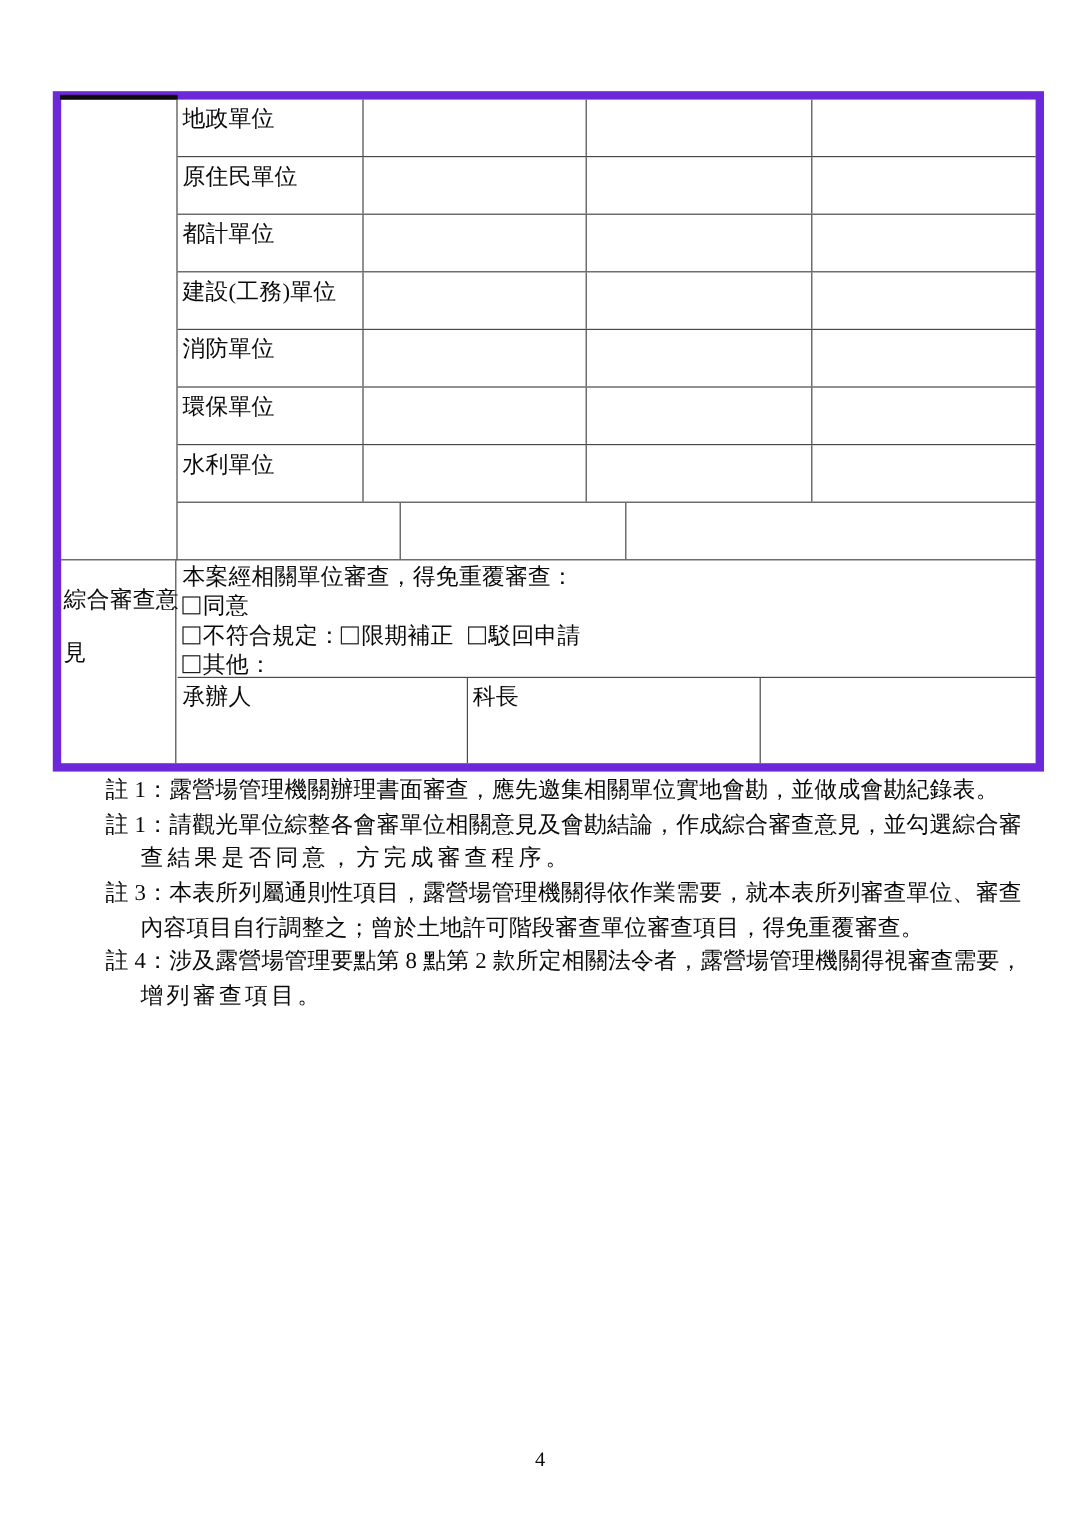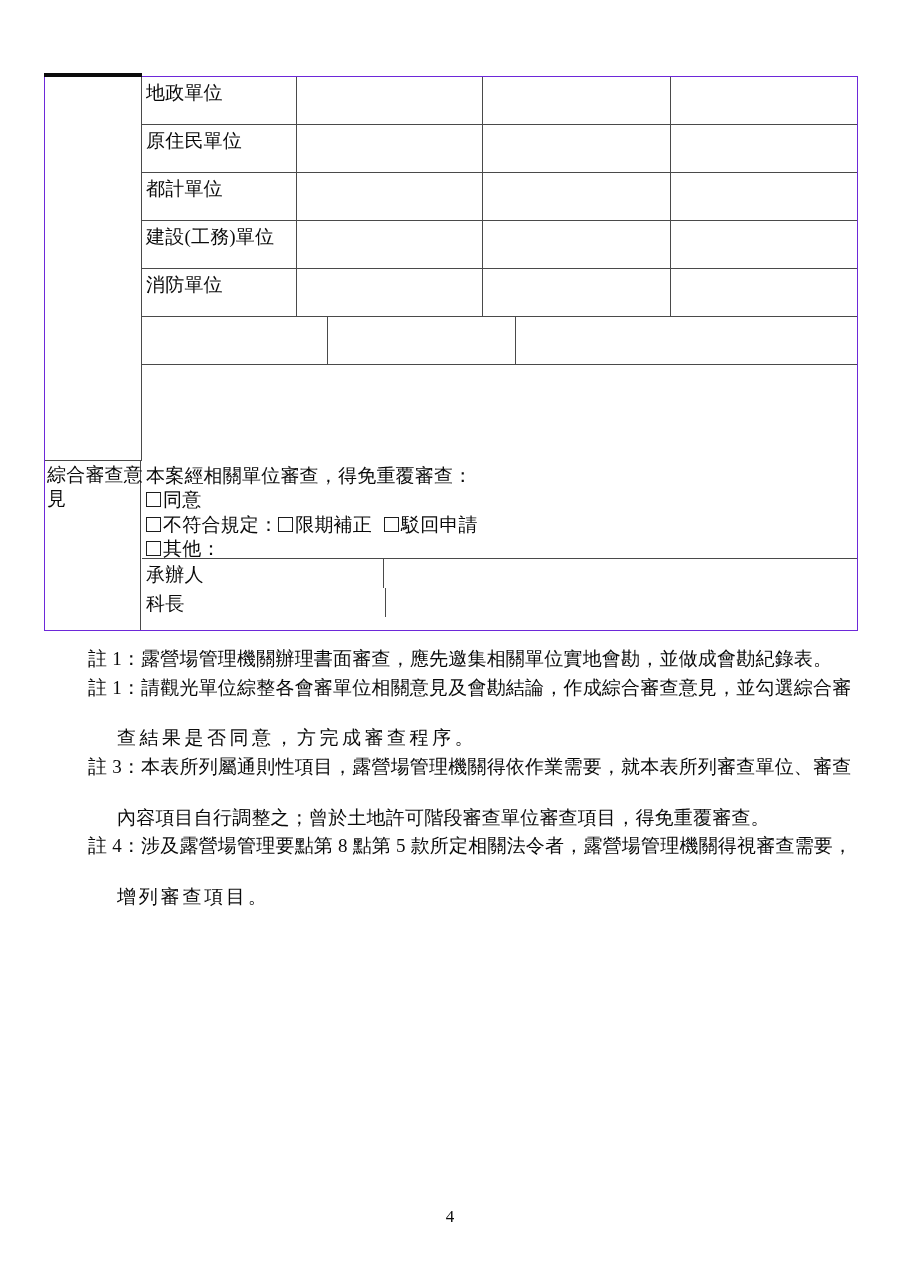--- a/index.html
+++ b/index.html
@@ -1,52 +1,52 @@
 <!DOCTYPE html>
 <html><head>
 <meta charset="utf-8">
 <style>
   html,body{margin:0;padding:0;background:#fff;}
   .page{position:relative;width:900px;height:1273px;background:#ffffff;overflow:hidden;
         font-family:"Liberation Serif","DejaVu Serif",serif;color:#0a0a0a;
         font-size:19px;letter-spacing:0.2px;}
   
   .tbl{position:absolute;left:44px;top:76px;width:812px;height:553px;
-       border:1px solid #6d28d9;background:#fff;}
+       border:7px solid #6d28d9;background:#fff;}
   .thickbar{position:absolute;left:-1px;top:-4px;width:98px;height:4px;background:#0b0b0b;}
   .c1-top{position:absolute;left:0;top:0;width:96px;height:383px;box-sizing:content-box;
           border-right:1px solid #4a4a4a;border-bottom:1px solid #4a4a4a;}
   .rows{position:absolute;left:97px;top:0;width:715px;height:384px;}
   .unit-row{box-sizing:border-box;height:48px;width:715px;display:flex;
             border-bottom:1px solid #4a4a4a;}
   .u-label{box-sizing:border-box;width:155px;border-right:1px solid #4a4a4a;
            padding:3px 0 0 4px;white-space:nowrap;overflow:hidden;}
   .u-c1{box-sizing:border-box;width:186px;border-right:1px solid #4a4a4a;}
   .u-c2{box-sizing:border-box;width:188px;border-right:1px solid #4a4a4a;}
   .u-c3{box-sizing:border-box;flex:1;}
   
   .sum-label{position:absolute;left:0;top:384px;width:96px;height:169px;box-sizing:border-box;
              border-right:1px solid #4a4a4a;padding:2px 0 0 2px;line-height:24px;}
-  .sum-label div{white-space:nowrap;}
+  .sum-label div{white-space:nowrap;margin-top:20px;}
   .sum-content{position:absolute;left:97px;top:384px;width:715px;height:98px;box-sizing:border-box;
                border-bottom:1px solid #4a4a4a;padding:3px 0 0 4px;}
   .sum-line{height:24.4px;line-height:24.4px;white-space:nowrap;}
   .cb{display:inline-block;width:13px;height:13px;border:1px solid #1d1d1d;
       margin-right:2px;vertical-align:-1px;background:#fff;}
   .cb.gap{margin-left:12px;}
   
-  .sig-row{position:absolute;left:97px;top:482px;width:715px;height:71px;display:flex;flex-direction:column;}
+  .sig-row{position:absolute;left:97px;top:482px;width:715px;height:71px;display:flex;}
   .sig-cell{box-sizing:border-box;padding:3px 0 0 4px;white-space:nowrap;}
   .sig-1{width:242px;border-right:1px solid #4a4a4a;}
   .sig-2{width:244px;border-right:1px solid #4a4a4a;}
   .sig-3{flex:1;}
   
   .notes{position:absolute;left:88px;top:645px;width:775px;}
   .note-line{height:28.65px;line-height:28.65px;white-space:nowrap;}
-  .note-line.cont{padding-left:29px;margin-top:22px;}
+  .note-line.cont{padding-left:29px;}
   .ls-wide{letter-spacing:3.5px;}
   .ls-mid{letter-spacing:2.8px;}
   
   .pageno{position:absolute;left:0;right:0;top:1207px;text-align:center;
           font-size:17px;letter-spacing:0;}
 </style>
 </head>
 <body>
 
 <div class="page">
@@ -80,20 +80,32 @@
         <div class="u-c2"></div>
         <div class="u-c3"></div>
       </div>
       <div class="unit-row">
         <div class="u-label">消防單位</div>
         <div class="u-c1"></div>
         <div class="u-c2"></div>
         <div class="u-c3"></div>
       </div>
       <div class="unit-row">
+        <div class="u-label">環保單位</div>
+        <div class="u-c1"></div>
+        <div class="u-c2"></div>
+        <div class="u-c3"></div>
+      </div>
+      <div class="unit-row">
+        <div class="u-label">水利單位</div>
+        <div class="u-c1"></div>
+        <div class="u-c2"></div>
+        <div class="u-c3"></div>
+      </div>
+      <div class="unit-row">
         <div class="u-c1"></div>
         <div class="u-c2"></div>
         <div class="u-c3"></div>
       </div>
     </div>
 
     <div class="sum-label">
       <div>綜合審查意</div>
       <div>見</div>
     </div>
@@ -118,19 +130,19 @@
       <div class="sig-cell sig-2">科長</div>
     </div>
   </div>
 
   <div class="notes">
     <div class="note-line">註 1：露營場管理機關辦理書面審查，應先邀集相關單位實地會勘，並做成會勘紀錄表。</div>
     <div class="note-line">註 1：請觀光單位綜整各會審單位相關意見及會勘結論，作成綜合審查意見，並勾選綜合審</div>
     <div class="note-line cont ls-wide">查結果是否同意，方完成審查程序。</div>
     <div class="note-line">註 3：本表所列屬通則性項目，露營場管理機關得依作業需要，就本表所列審查單位、審查</div>
     <div class="note-line cont">內容項目自行調整之；曾於土地許可階段審查單位審查項目，得免重覆審查。</div>
-    <div class="note-line">註 4：涉及露營場管理要點第 8 點第 5 款所定相關法令者，露營場管理機關得視審查需要，</div>
+    <div class="note-line">註 4：涉及露營場管理要點第 8 點第 2 款所定相關法令者，露營場管理機關得視審查需要，</div>
     <div class="note-line cont ls-mid">增列審查項目。</div>
   </div>
 
   <div class="pageno">4</div>
 
 </div>
 
 </body></html>

